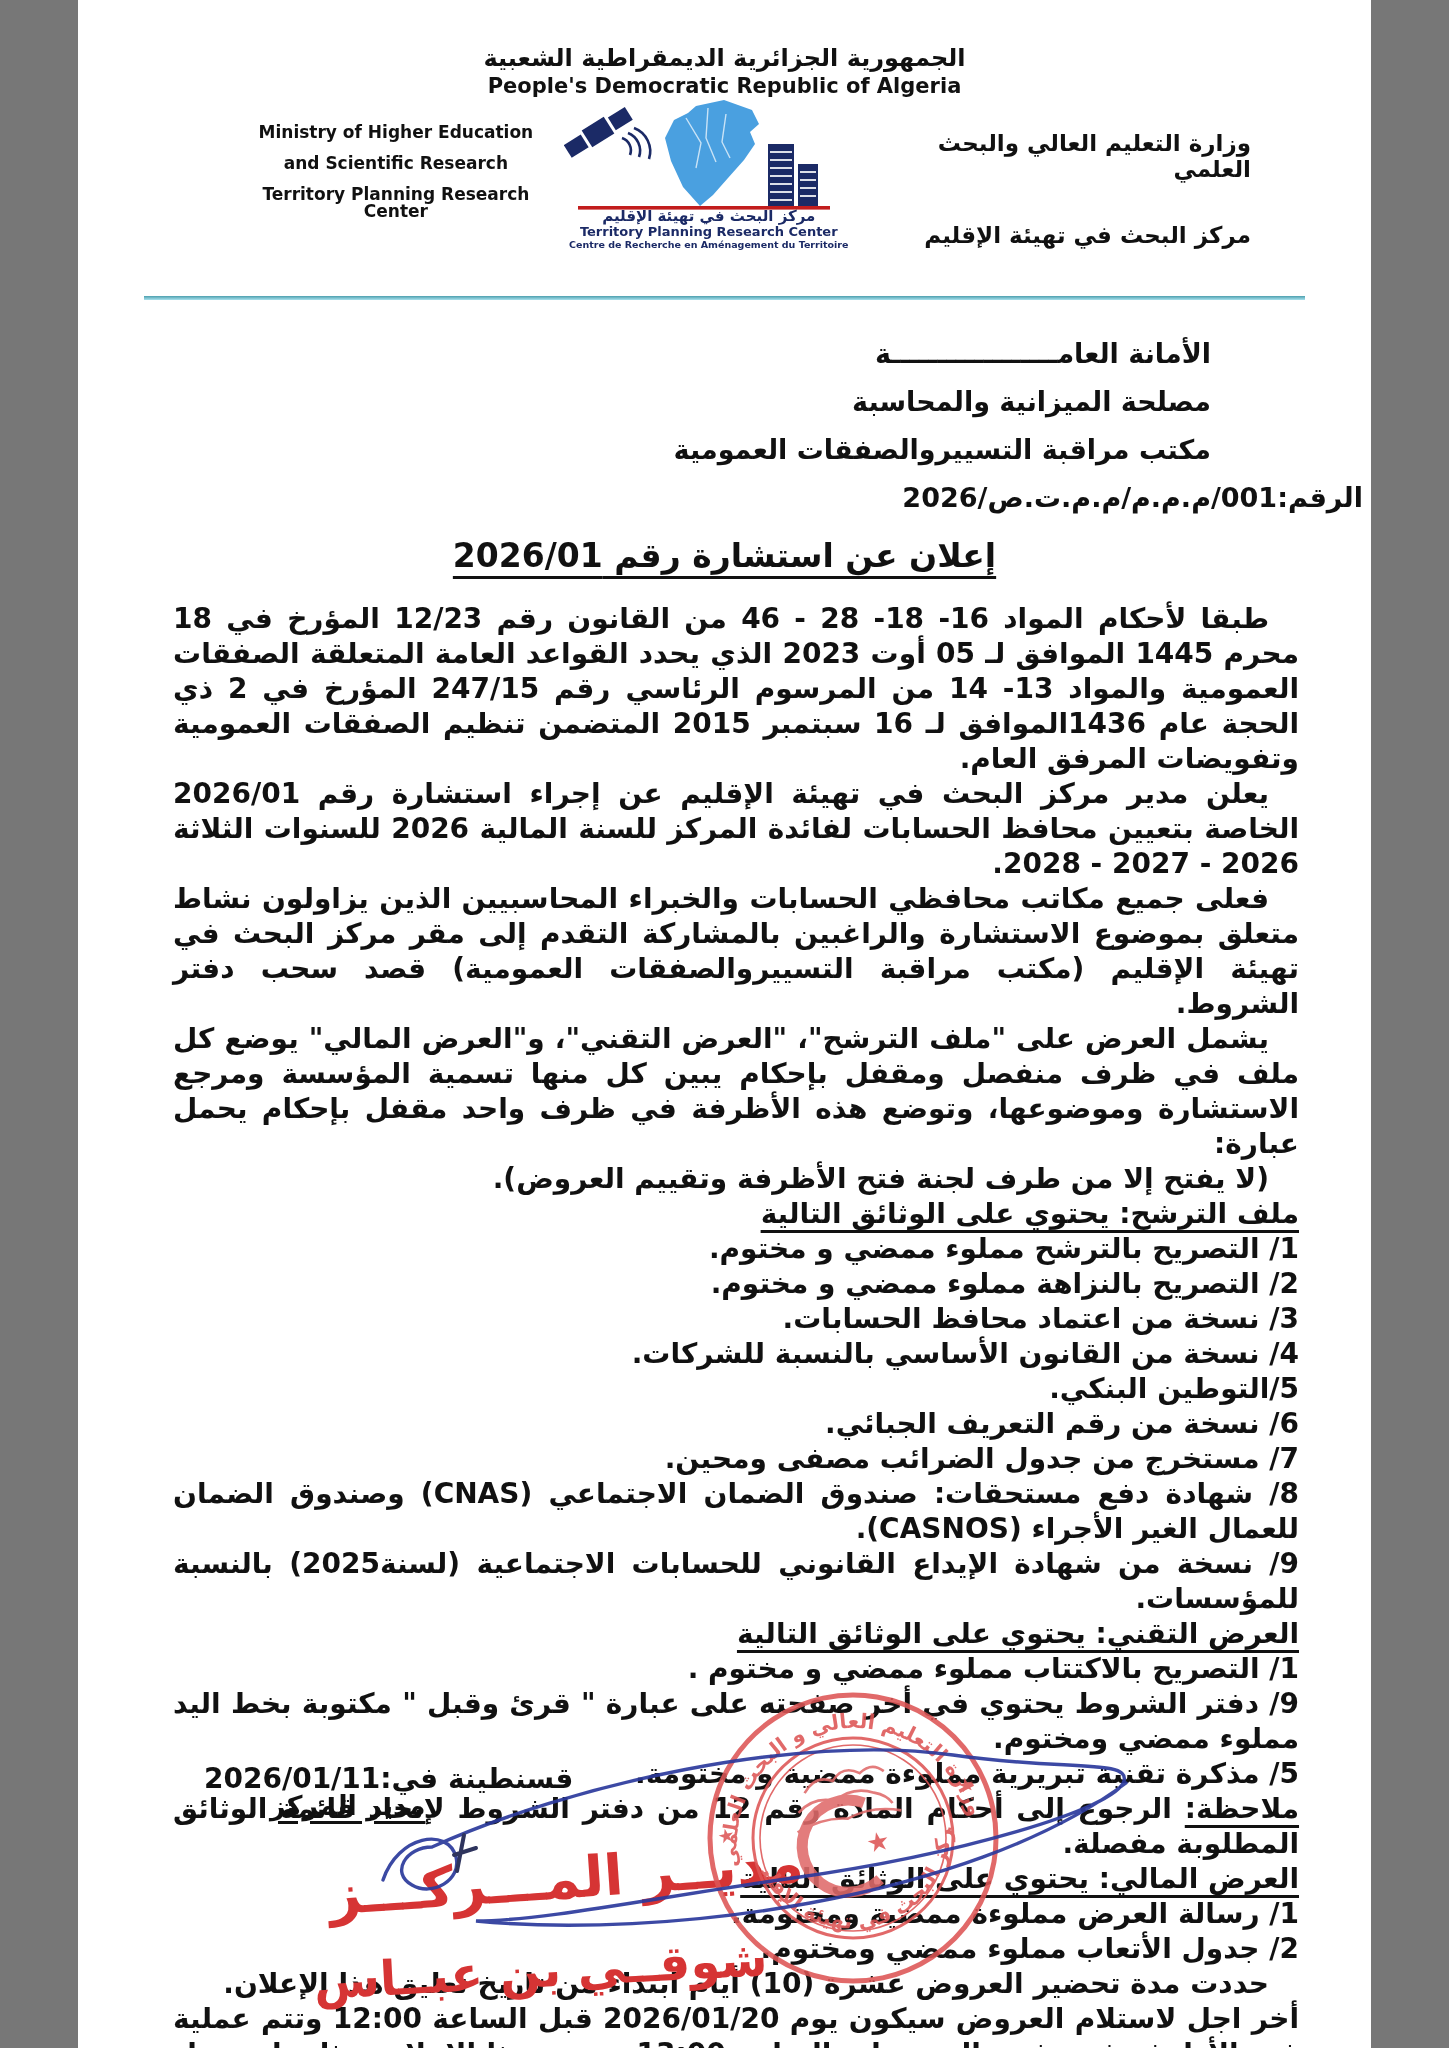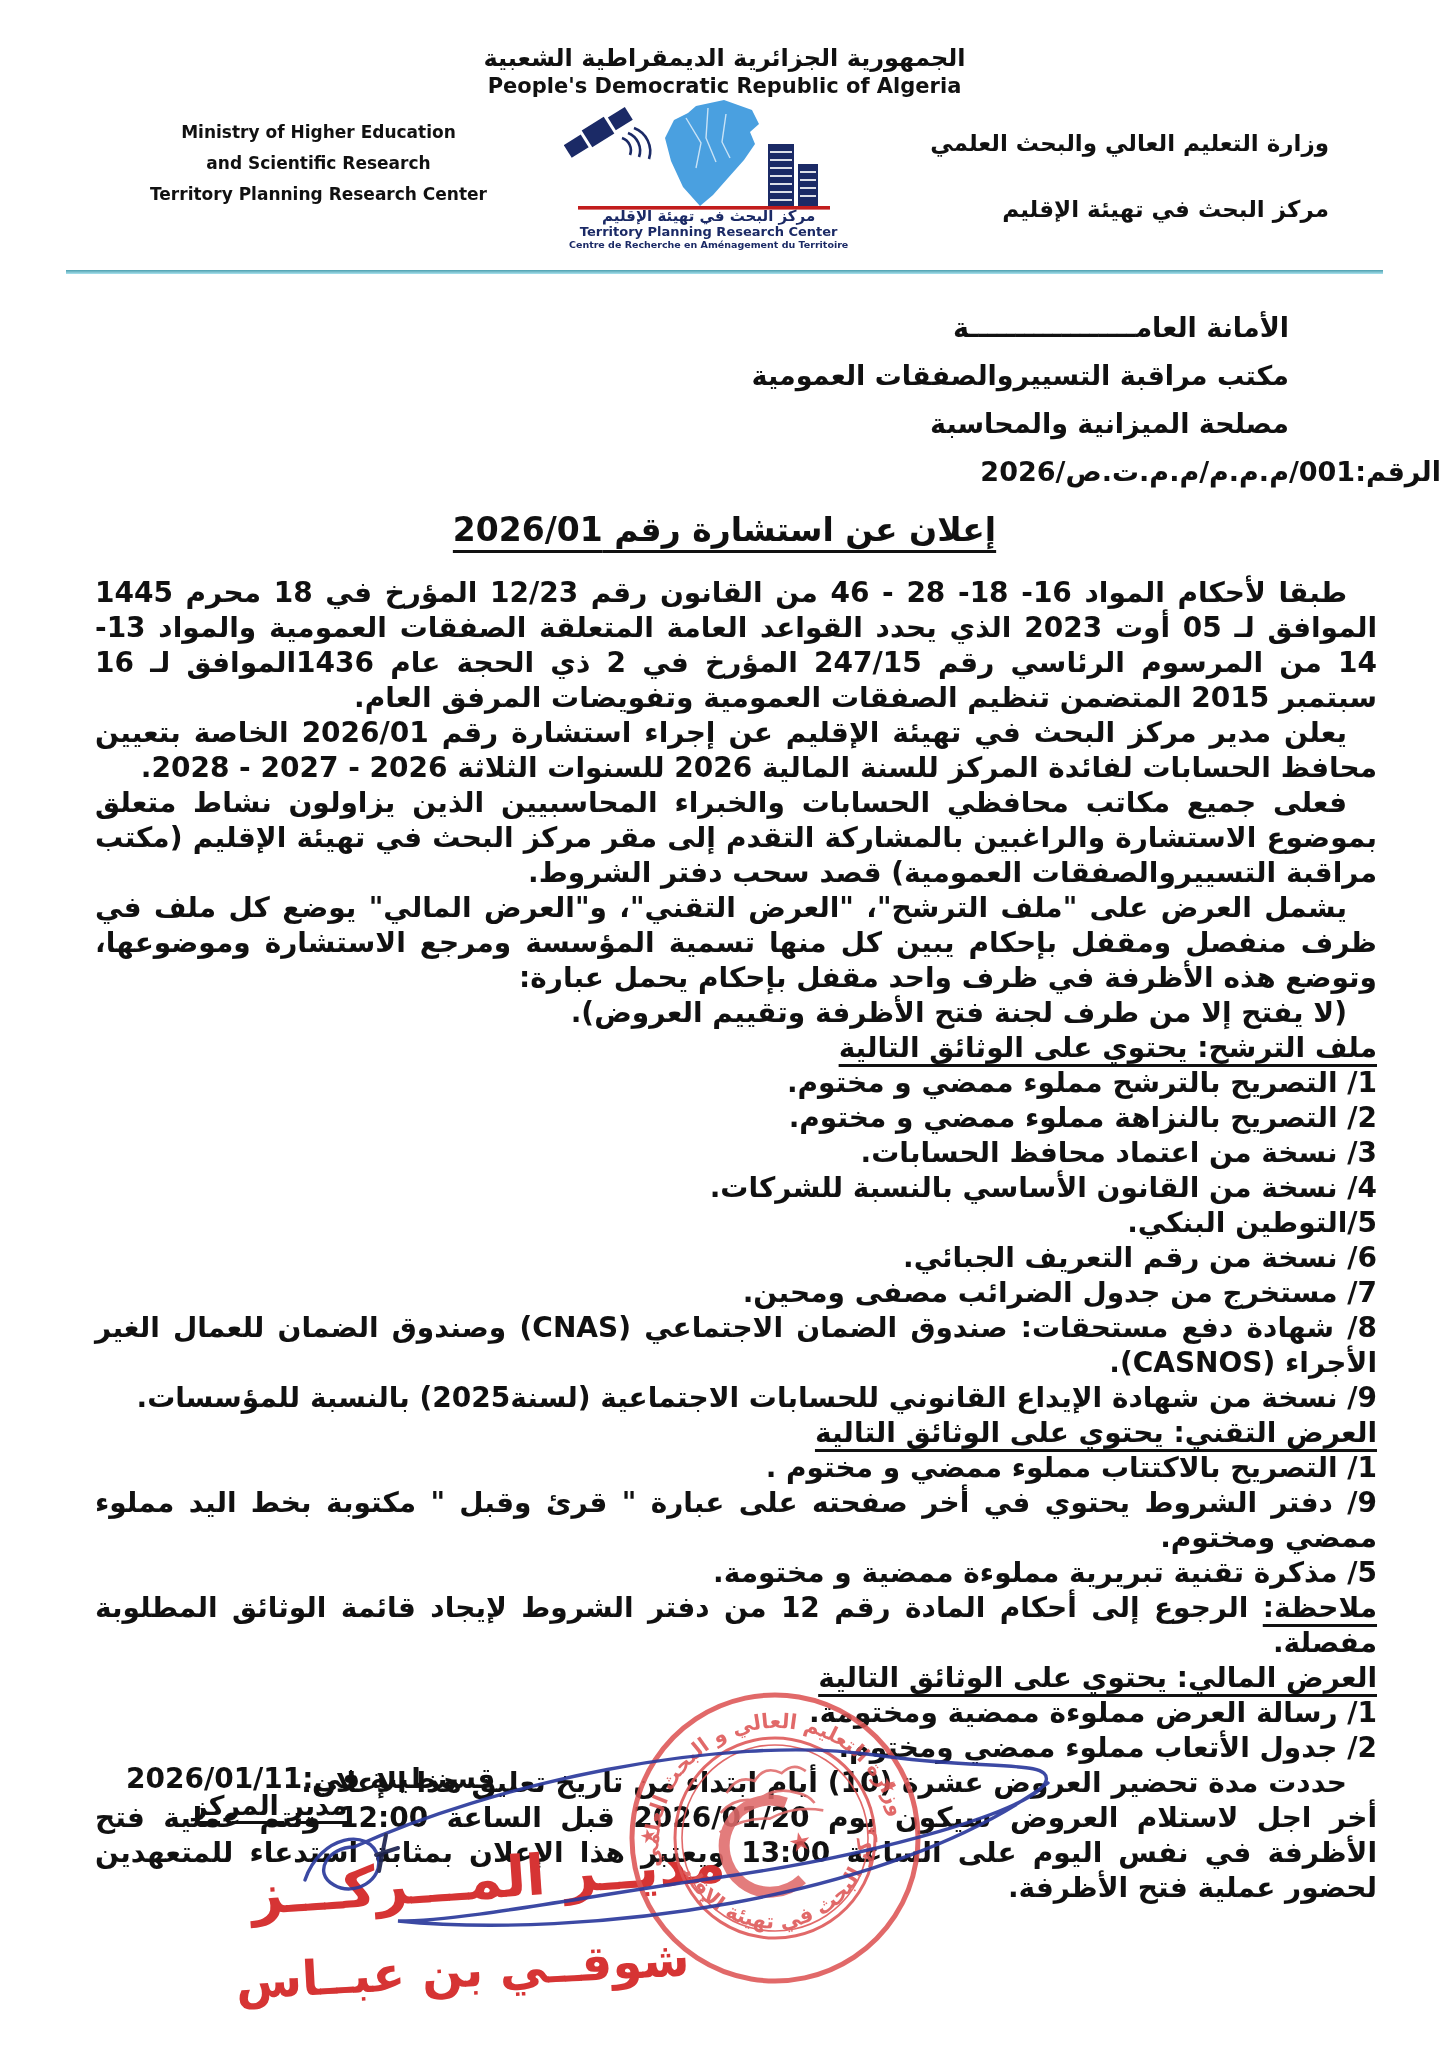--- a/index.html
+++ b/index.html
@@ -1,17 +1,17 @@
 <!DOCTYPE html>
 <html lang="ar"><head>
 <meta charset="utf-8">
 <style>
   html,body { margin:0; padding:0; background:#777; }
   .page {
-    position:relative; width:1449px; height:2048px; margin:0 auto;
+    position:relative; width:1293px; height:2048px; margin:0 auto;
     background:#ffffff; overflow:hidden;
     font-family:"DejaVu Sans", sans-serif; color:#111;
   }
 
   
   .hdr-top { text-align:center; padding-top:44px; font-weight:bold; }
   .hdr-top .ar { font-size:24px; direction:rtl; }
   .hdr-top .en { font-size:21px; margin-top:2px; }
 
   .hdr-cols { display:flex; justify-content:space-between; align-items:flex-start;
@@ -123,22 +123,22 @@
     <div class="hdr-right">
       <div>وزارة التعليم العالي والبحث العلمي</div>
       <div>مركز البحث في تهيئة الإقليم</div>
     </div>
   </div>
 
   <div class="sep"></div>
 
   <div class="admin">
     <div>الأمانة العامــــــــــــــــــة</div>
+    <div>مصلحة الميزانية والمحاسبة</div>
     <div>مكتب مراقبة التسييروالصفقات العمومية</div>
-    <div>مصلحة الميزانية والمحاسبة</div>
     <div class="ref">الرقم:001/م.م.م/م.م.ت.ص/2026</div>
   </div>
 
   <div class="title-wrap">
     <span>إعلان عن استشارة رقم 2026/01</span>
   </div>
 
   <div class="doc">
     <p class="ind">طبقا لأحكام المواد 16- 18- 28 - 46 من القانون رقم 12/23 المؤرخ في 18 محرم 1445 الموافق لـ 05 أوت 2023 الذي يحدد القواعد العامة المتعلقة الصفقات العمومية والمواد 13- 14 من المرسوم الرئاسي رقم 247/15 المؤرخ في 2 ذي الحجة عام 1436الموافق لـ 16 سبتمبر 2015 المتضمن تنظيم الصفقات العمومية وتفويضات المرفق العام.</p>
     <p class="ind">يعلن مدير مركز البحث في تهيئة الإقليم عن إجراء استشارة رقم 2026/01 الخاصة بتعيين محافظ الحسابات لفائدة المركز للسنة المالية 2026 للسنوات الثلاثة 2026 - 2027 - 2028.</p>

